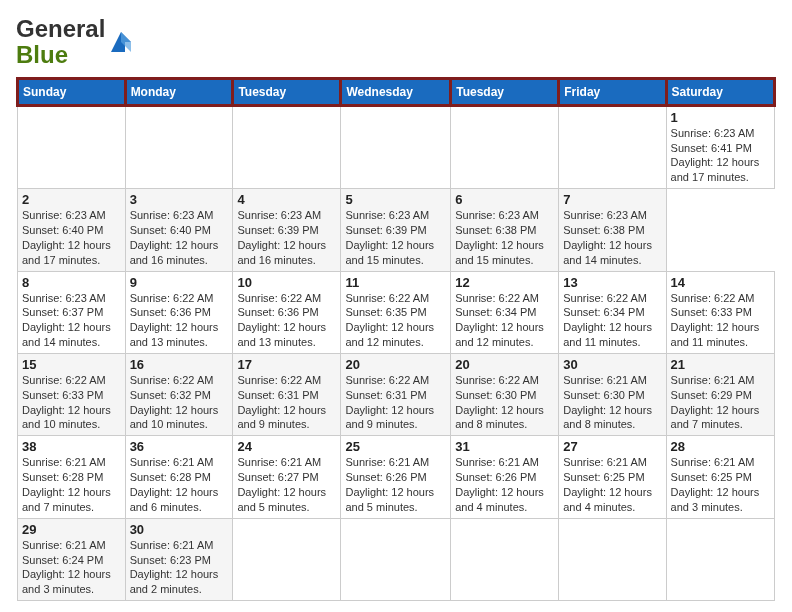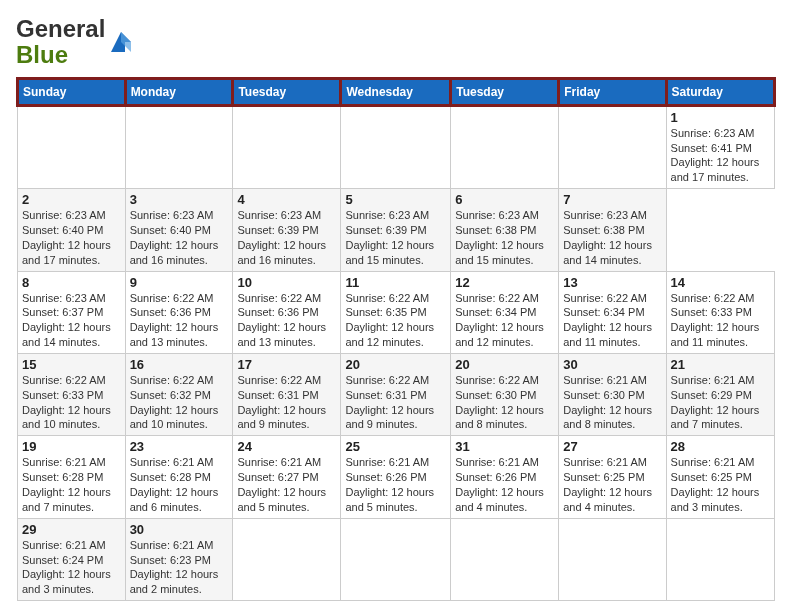--- a/index.html
+++ b/index.html
@@ -223,25 +223,25 @@
         <span class="day-num">30</span>
         <span class="day-detail">Sunrise: 6:21 AM<br>Sunset: 6:30 PM<br>Daylight: 12 hours and 8 minutes.</span>
       </td>
           <td>
         <span class="day-num">21</span>
         <span class="day-detail">Sunrise: 6:21 AM<br>Sunset: 6:29 PM<br>Daylight: 12 hours and 7 minutes.</span>
       </td>
         </tr>
         <tr>
           <td>
-        <span class="day-num">19</span>
+        <span class="day-num">38</span>
         <span class="day-detail">Sunrise: 6:21 AM<br>Sunset: 6:28 PM<br>Daylight: 12 hours and 7 minutes.</span>
       </td>
           <td>
-        <span class="day-num">23</span>
+        <span class="day-num">36</span>
         <span class="day-detail">Sunrise: 6:21 AM<br>Sunset: 6:28 PM<br>Daylight: 12 hours and 6 minutes.</span>
       </td>
           <td>
         <span class="day-num">24</span>
         <span class="day-detail">Sunrise: 6:21 AM<br>Sunset: 6:27 PM<br>Daylight: 12 hours and 5 minutes.</span>
       </td>
           <td>
         <span class="day-num">25</span>
         <span class="day-detail">Sunrise: 6:21 AM<br>Sunset: 6:26 PM<br>Daylight: 12 hours and 5 minutes.</span>
       </td>

